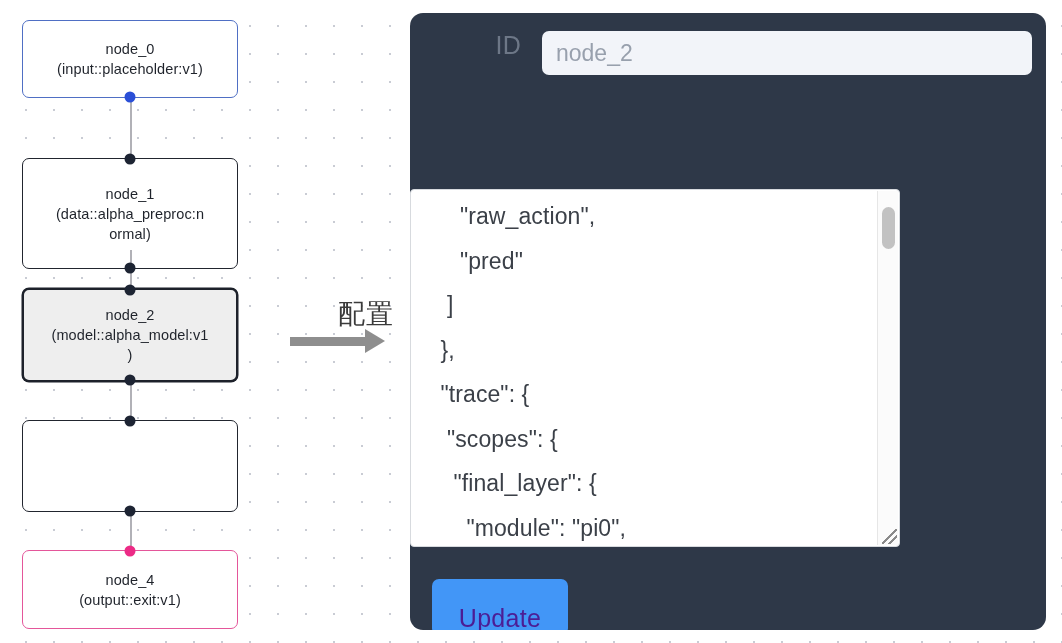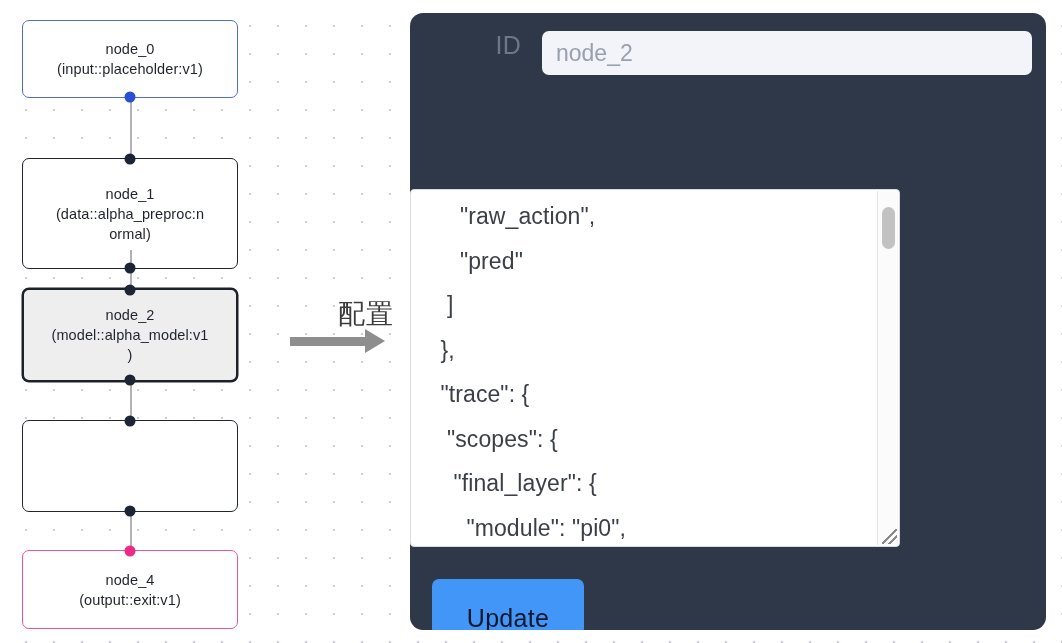--- a/index.html
+++ b/index.html
@@ -226,26 +226,26 @@
     background:
       linear-gradient(135deg, rgba(0,0,0,0) 45%, #8a8a8a 45%, #8a8a8a 56%, rgba(0,0,0,0) 56%),
       linear-gradient(135deg, rgba(0,0,0,0) 68%, #8a8a8a 68%, #8a8a8a 79%, rgba(0,0,0,0) 79%);
   }
 
   
   #update-button {
     position: absolute;
     left: 22px;
     top: 566px;
-    width: 152px;
+    width: 136px;
     height: 56px;
     background: #4296f7;
     border: none;
     border-radius: 7px;
-    color: #0f172a;
+    color: #4c1d95;
     font-size: 25px;
     font-family: "Liberation Sans", sans-serif;
     letter-spacing: 0.3px;
     text-align: center;
     line-height: 46px;
     padding: 16px;
   }
 </style>
 </head>
 <body>

